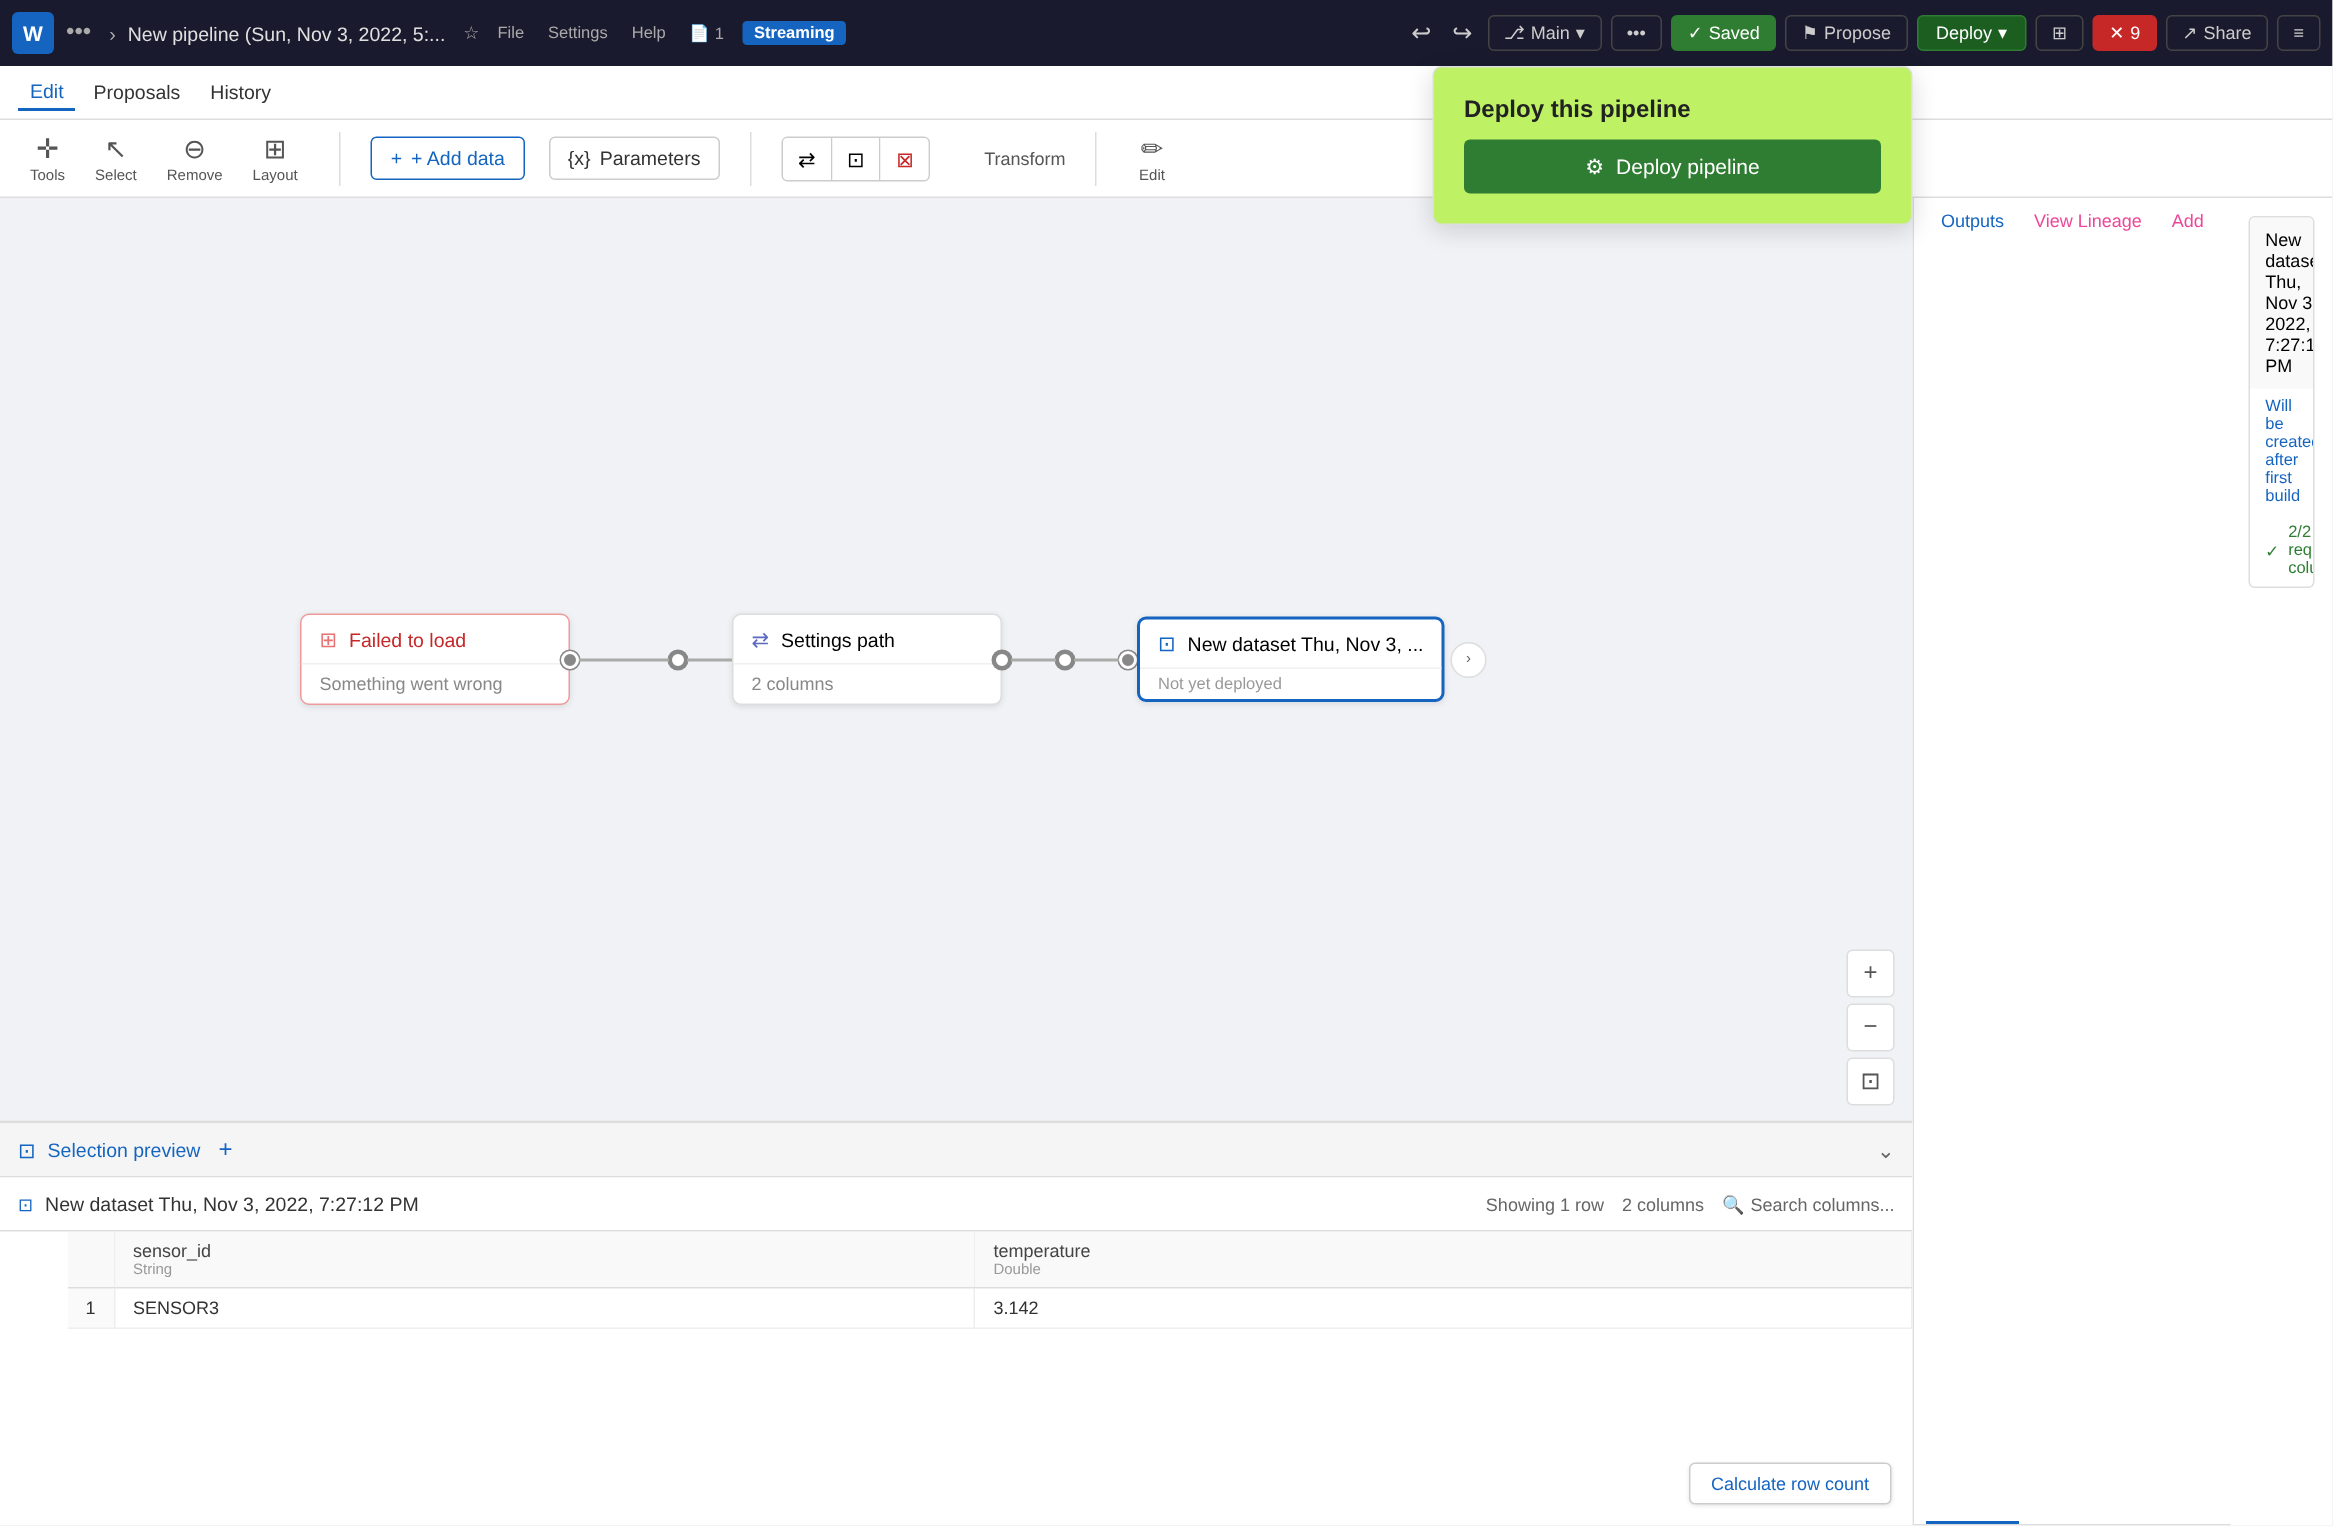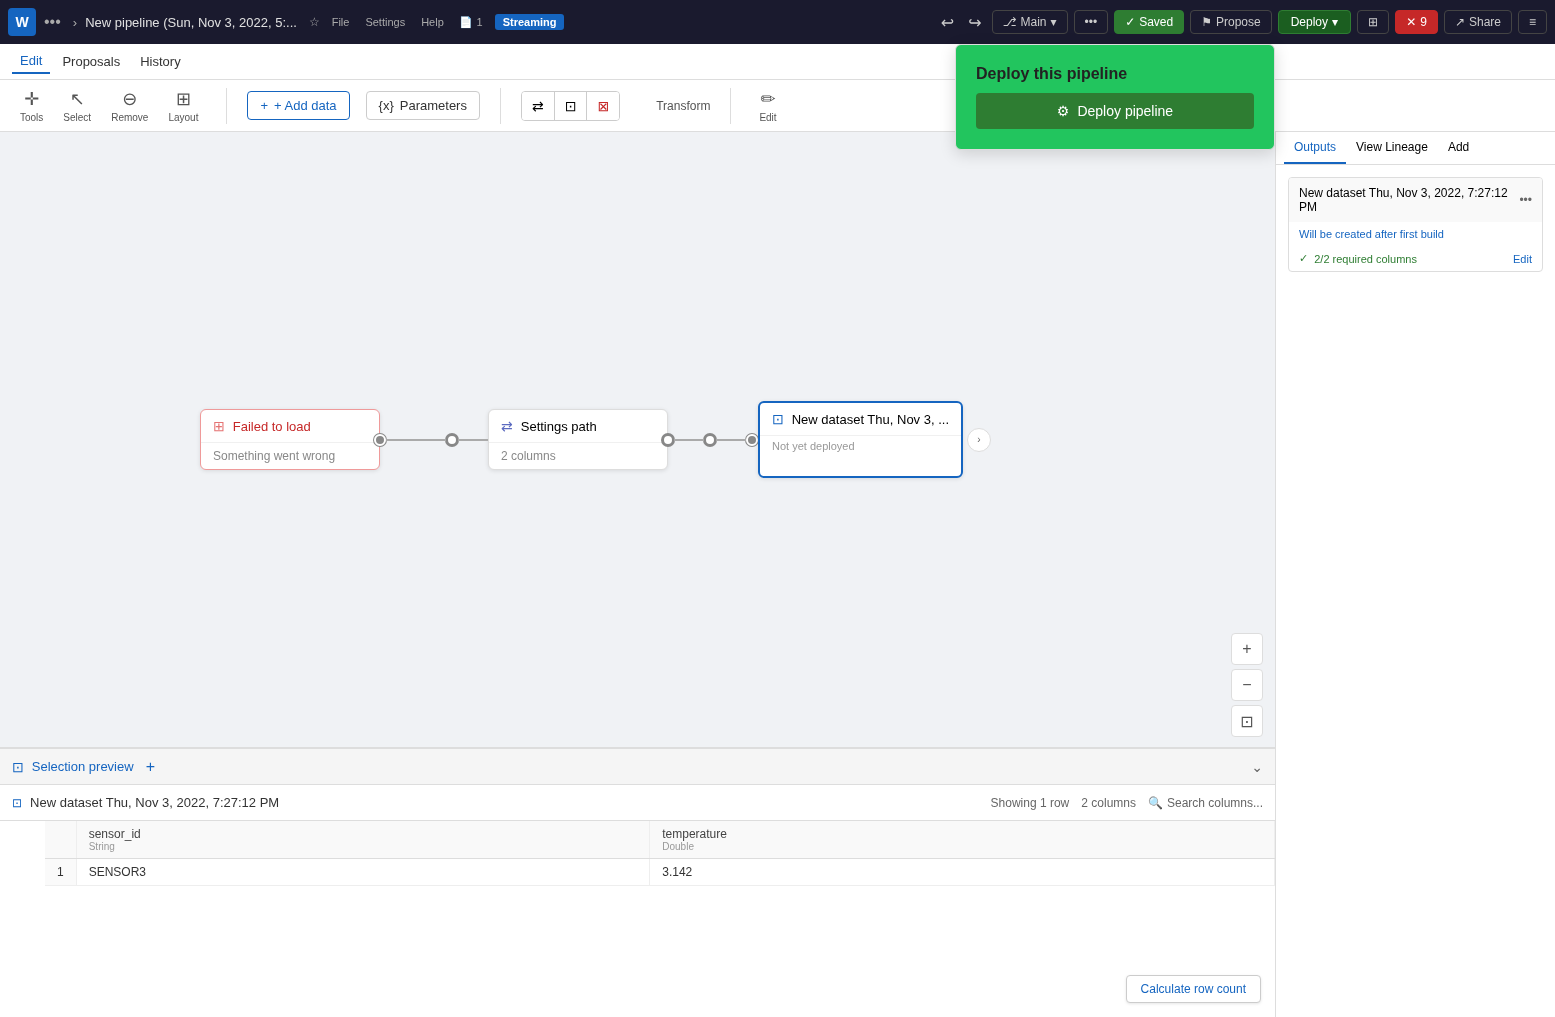--- a/index.html
+++ b/index.html
@@ -334,32 +334,32 @@
       cursor: pointer;
       box-shadow: 0 1px 3px rgba(0,0,0,0.1);
     }
 
     
     .right-panel {
       width: 280px;
       background: #fff;
       border-left: 1px solid #ddd;
       display: flex;
-      flex-direction: column;
+      flex-direction: row;
       font-size: 12px;
     }
     .right-panel-tabs {
       display: flex;
       border-bottom: 1px solid #ddd;
       padding: 0 8px;
     }
     .right-tab {
       padding: 8px 10px;
       font-size: 12px;
-      color: #000000;
+      color: #ec4899;
       cursor: pointer;
       border-bottom: 2px solid transparent;
     }
     .right-tab.active { color: #1565c0; border-bottom-color: #1565c0; }
     .right-panel-content { padding: 12px; flex: 1; overflow-y: auto; }
 
     .output-item {
       border: 1px solid #ddd;
       border-radius: 4px;
       margin-bottom: 10px;
@@ -383,21 +383,21 @@
       font-size: 11px;
       color: #2e7d32;
     }
 
     
     .deploy-popup {
       position: fixed;
       top: 44px;
       right: 280px;
       width: 320px;
-      background: #22c55e;
+      background: #bef264;
       border: 1px solid #ddd;
       border-radius: 6px;
       box-shadow: 0 4px 16px rgba(0,0,0,0.15);
       z-index: 100;
       padding: 20px;
     }
     .deploy-popup-title {
       font-size: 16px;
       font-weight: 600;
       color: #222;
@@ -436,21 +436,21 @@
       font-size: 10px;
       color: #666;
       margin-left: 4px;
       cursor: pointer;
       flex-shrink: 0;
     }
 
     .dataset-node .node-status {
       font-size: 11px;
       color: #999;
-      padding: 4px 12px 24px;
+      padding: 4px 12px 4px;
     }
   </style>
 </head>
 <body>
 
 <div class="top-bar">
   <div class="app-logo">W</div>
   <span class="top-dots">•••</span>
   <span style="color:#aaa">›</span>
   <span class="pipeline-title">New pipeline (Sun, Nov 3, 2022, 5:...</span>

